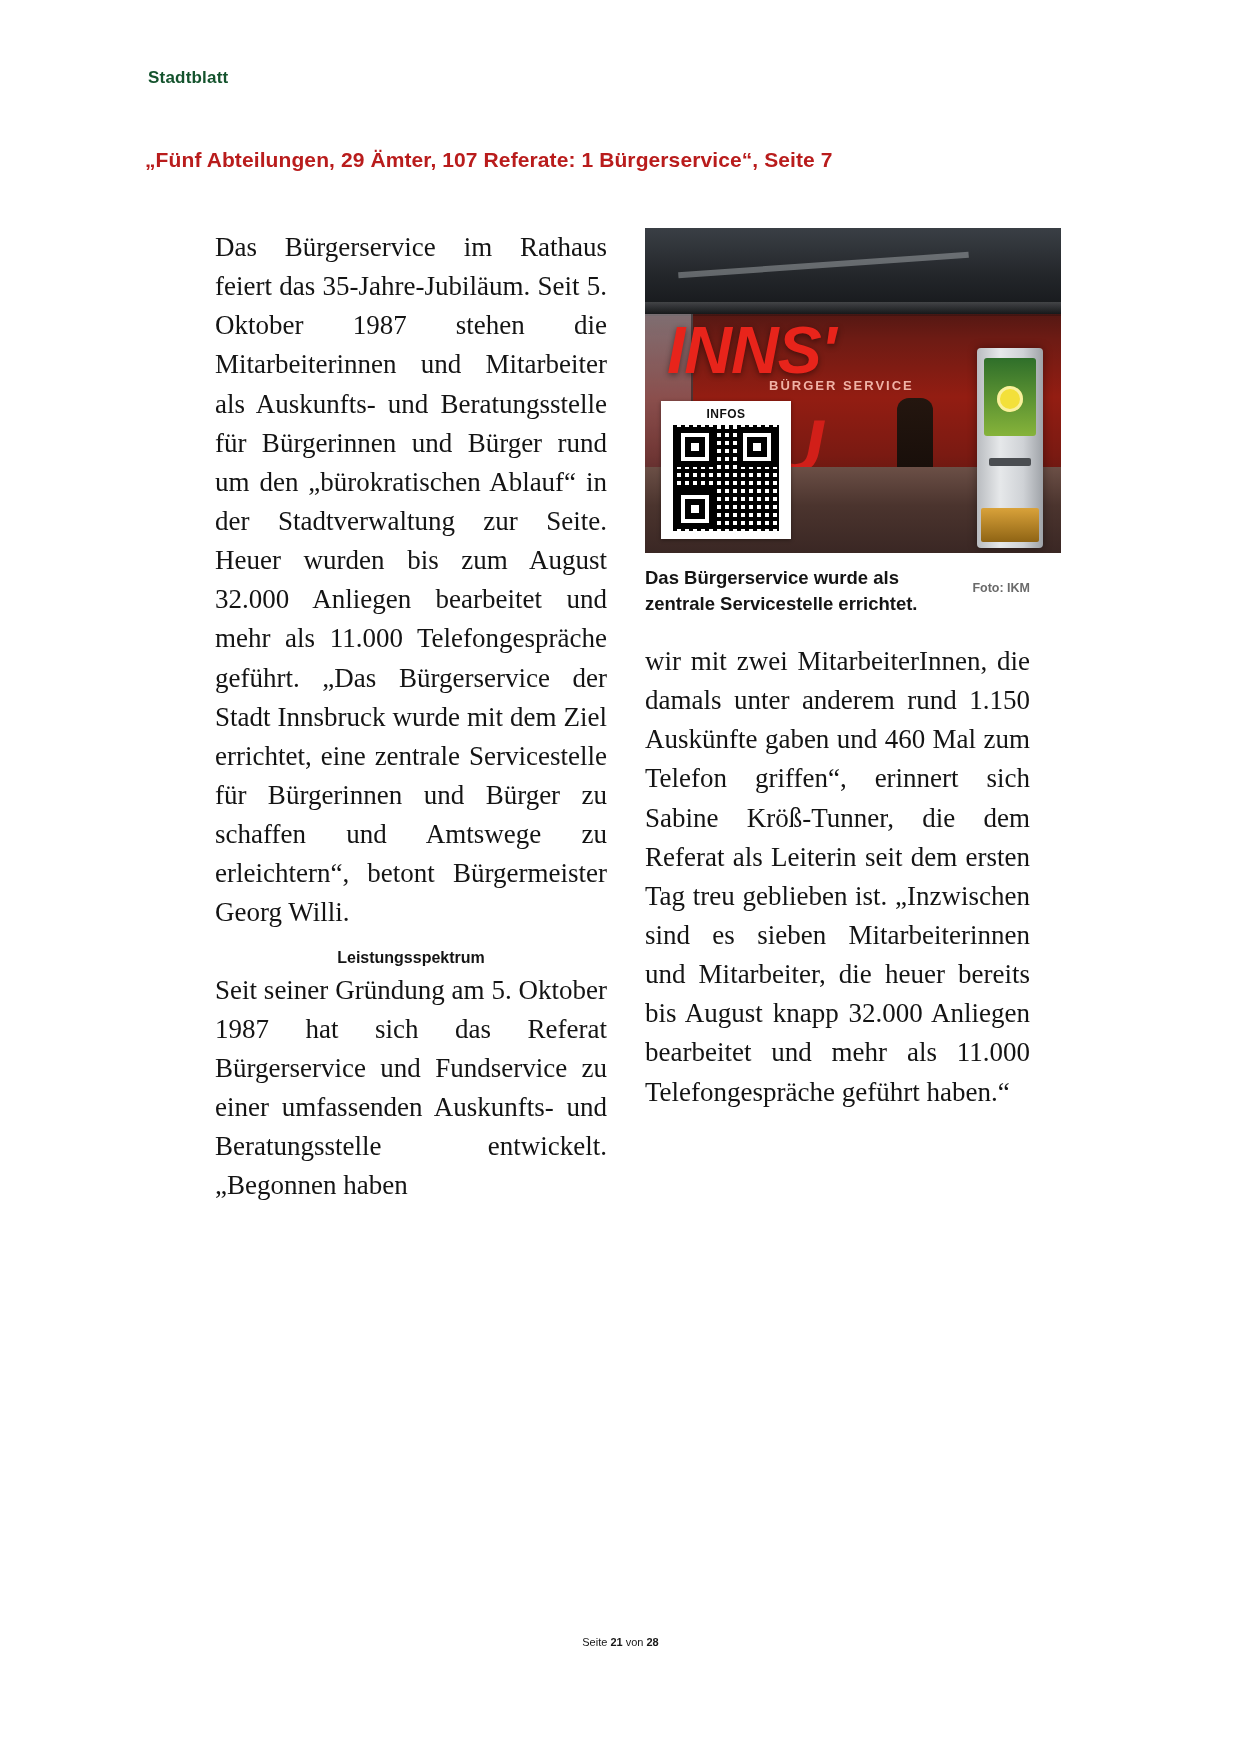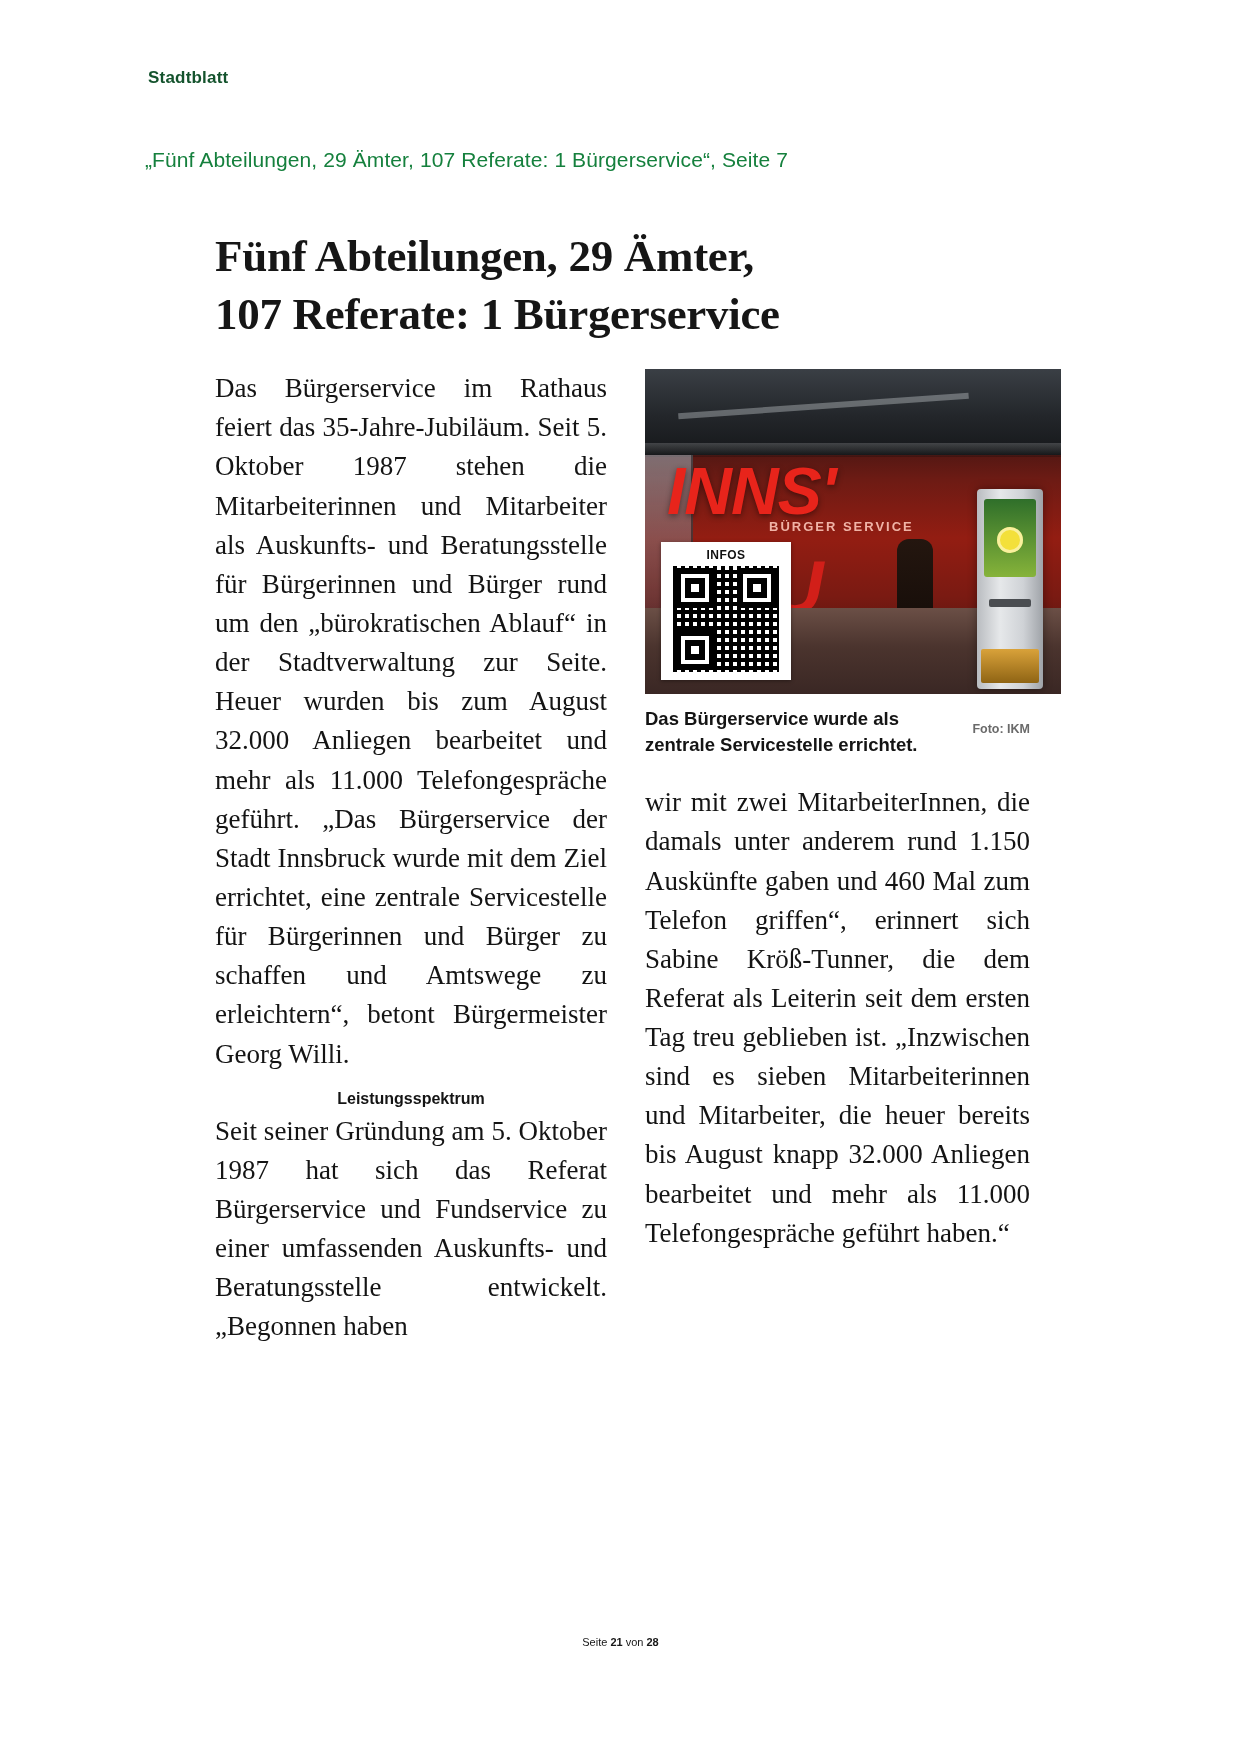--- a/index.html
+++ b/index.html
@@ -27,22 +27,22 @@
     font-size: 17px;
     font-weight: bold;
     letter-spacing: 0.2px;
     color: #14532d;
   }
   .doc-subtitle {
     position: absolute;
     left: 145px;
     top: 148px;
     font-size: 21px;
-    font-weight: normal;
-    color: #15803d;
+    font-weight: bold;
+    color: #b91c1c;
     letter-spacing: 0.1px;
   }
 
   
   .article {
     position: absolute;
     left: 215px;
     top: 228px;
     width: 815px;
     font-family: "Liberation Serif", serif;
@@ -300,24 +300,20 @@
 <body>
 
 <div class="page">
 
   <div class="doc-header">Stadtblatt</div>
 
   <div class="doc-subtitle">„Fünf Abteilungen, 29 Ämter, 107 Referate: 1 Bürgerservice“, Seite 7</div>
 
   <div class="article">
 
-    <h1 class="headline">
-      <span>Fünf Abteilungen, 29 Ämter,</span>
-      <span class="l2">107 Referate: 1 Bürgerservice</span>
-    </h1>
 
     <div class="cols" style="height:980px;">
 
       <div class="col-left">
         <p class="body">Das Bürgerservice im Rathaus feiert das 35-Jahre-Jubiläum. Seit 5. Oktober 1987 stehen die Mitarbeiterinnen und Mitarbeiter als Auskunfts- und Beratungsstelle für Bürgerinnen und Bürger rund um den „bürokratischen Ablauf“ in der Stadtverwaltung zur Seite. Heuer wurden bis zum August 32.000 Anliegen bearbeitet und mehr als 11.000 Telefongespräche geführt. „Das Bürgerservice der Stadt Innsbruck wurde mit dem Ziel errichtet, eine zentrale Servicestelle für Bürgerinnen und Bürger zu schaffen und Amtswege zu erleichtern“, betont Bürgermeister Georg Willi.</p>
         <div class="subhead">Leistungsspektrum</div>
         <p class="body last">Seit seiner Gründung am 5. Oktober 1987 hat sich das Referat Bürgerservice und Fundservice zu einer umfassenden Auskunfts- und Beratungsstelle entwickelt. „Begonnen haben</p>
       </div>
 
       <div class="col-right">

